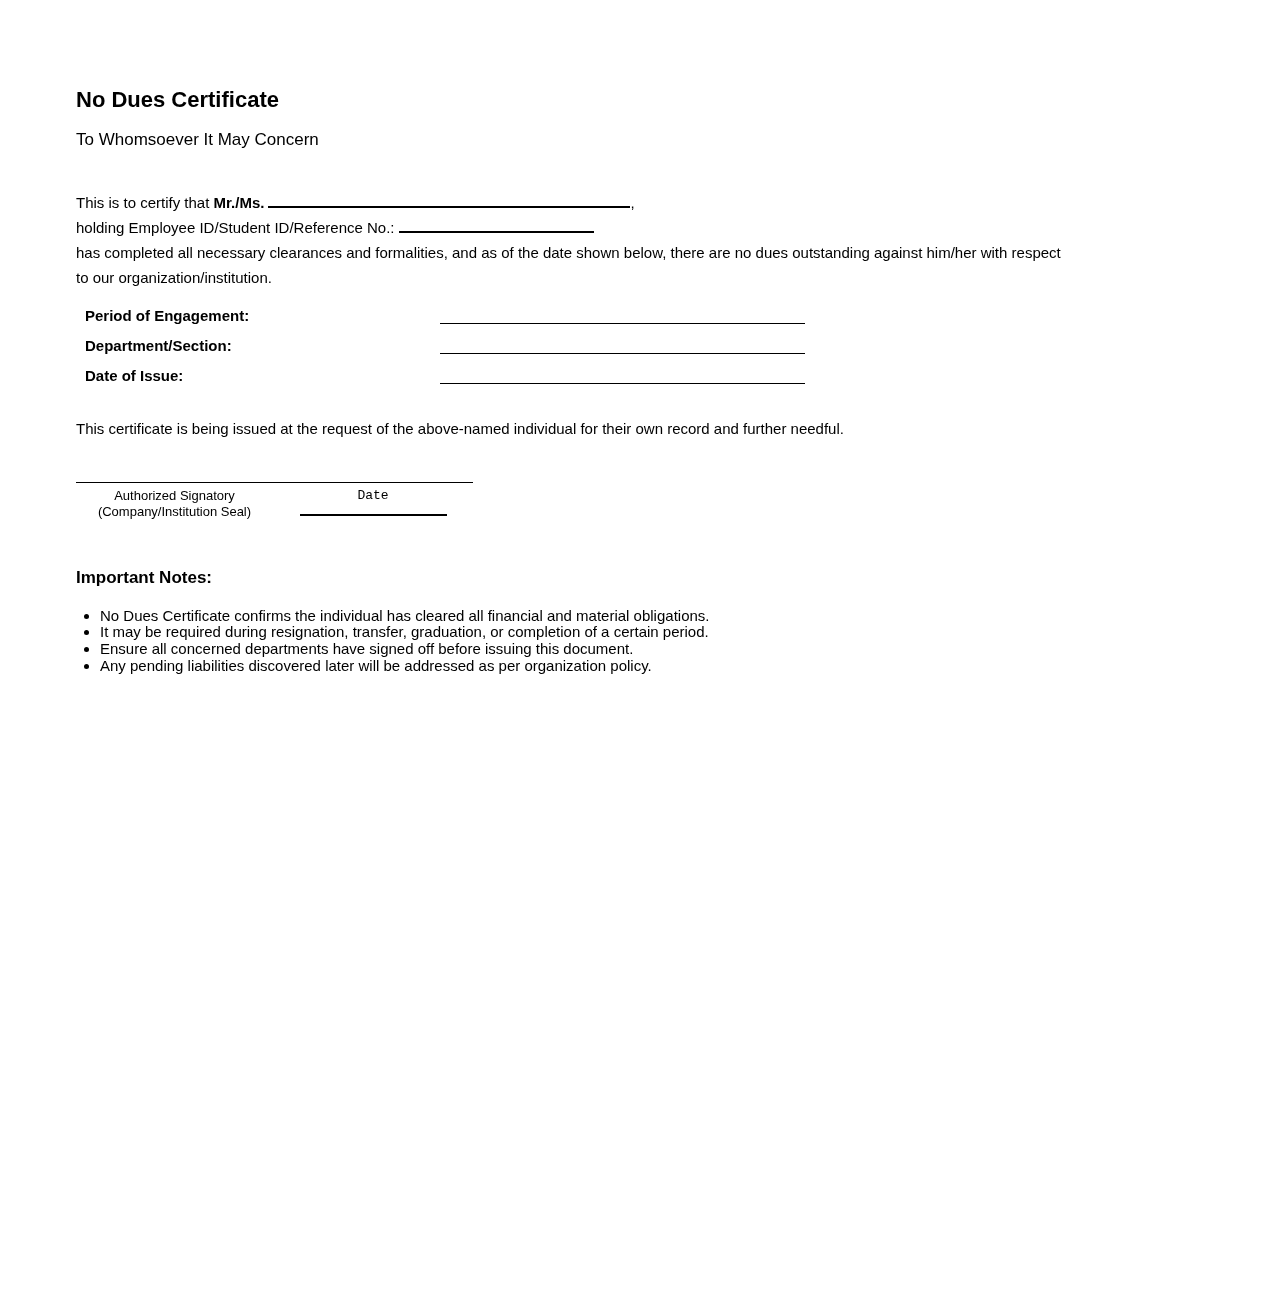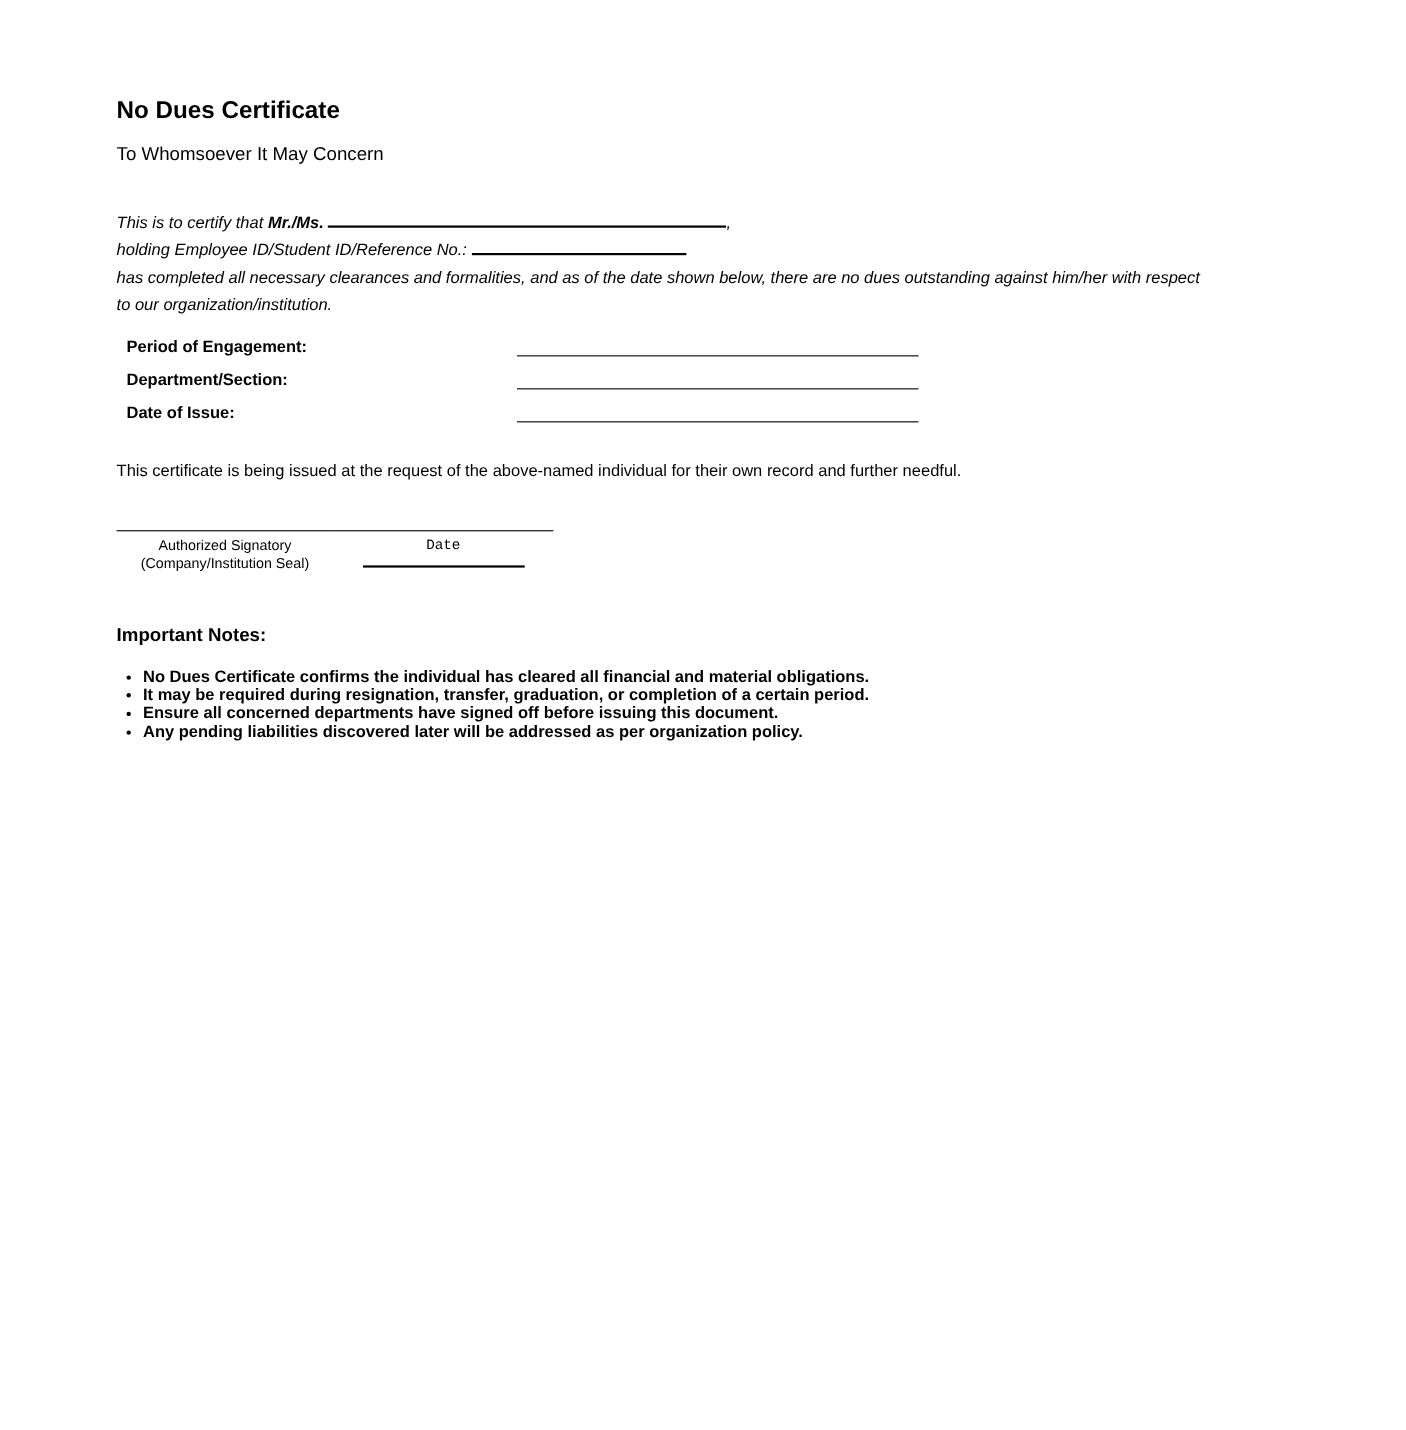--- a/index.html
+++ b/index.html
@@ -11,39 +11,38 @@
     font-family: "Liberation Sans", sans-serif;
   }
   body {
     width: 1278px;
     height: 1300px;
     overflow: hidden;
   }
   .page {
     width: 1278px;
     height: 1300px;
-    padding: 88px 107px 0 106px;
+    padding: 88px 107px 0 76px;
   }
   .doc-title {
     font-size: 22px;
     font-weight: 700;
     line-height: 1.05;
     margin: 0;
   }
   .doc-subtitle {
     font-size: 17px;
     font-weight: 400;
     line-height: 1.05;
     margin: 20px 0 0 0;
   }
   .intro {
     margin-top: 41px;
     font-size: 15px;
     line-height: 25px;
-    font-style: italic;
   }
   .blank {
     display: inline-block;
     height: 12px;
     border-bottom: 2px solid #000;
     vertical-align: baseline;
   }
   .name-blank { width: 362px; margin-left: 4px; }
   .ref-blank  { width: 195px; margin-left: 4px; }
   .fields {
@@ -98,21 +97,20 @@
     font-weight: 700;
     margin: 49px 0 0 0;
     line-height: 1.05;
   }
   .notes-list {
     margin: 21px 0 0 0;
     padding-left: 24px;
     font-size: 15px;
     line-height: 16.6px;
     list-style: disc;
-    font-weight: bold;
   }
   .notes-list li { margin: 0; padding: 0; }
 </style>
 </head>
 <body>
 
 <div class="page">
 
   <h1 class="doc-title">No Dues Certificate</h1>
   <h2 class="doc-subtitle">To Whomsoever It May Concern</h2>

